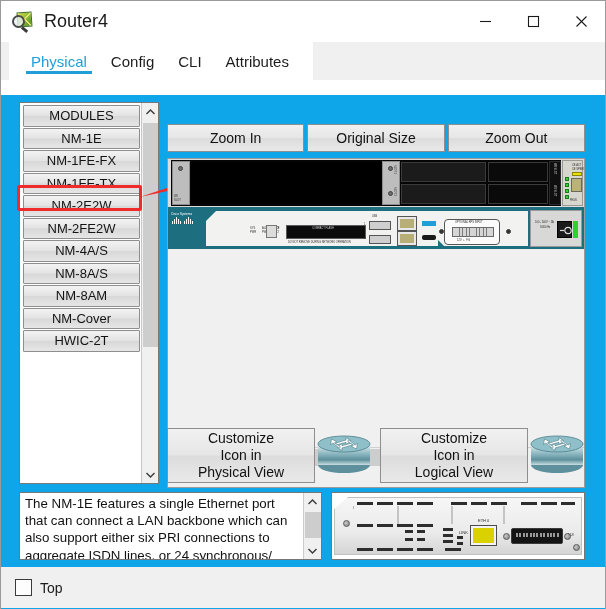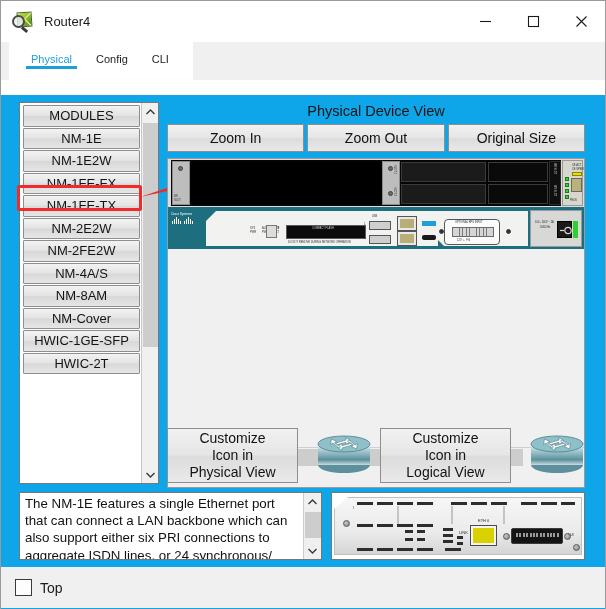--- a/index.html
+++ b/index.html
@@ -45,21 +45,21 @@
     width: 13px; height: 13px; border-radius: 50%;
     border: 2px solid #4a4a4a;
     background: rgba(235,242,248,.78);
   }
   .ti-handle {
     position: absolute; left: 11px; top: 16px;
     width: 7px; height: 2.5px; background: #3a3a3a;
     transform: rotate(40deg); transform-origin: left center;
   }
   .title-text {
-    font-size: 13px; color: #1a1a1a; margin-left: 9px;
+    font-size: 18px; color: #1a1a1a; margin-left: 9px;
     white-space: nowrap;
   }
   .win-btns { position: absolute; right: 0; top: 0; height: 41px; display: flex; }
   .win-btn {
     width: 48px; height: 41px;
     display: flex; align-items: center; justify-content: center;
     background: #ffffff;
   }
   .win-btn svg { display: block; }
 
@@ -70,21 +70,21 @@
     background: #f0f0f0;
   }
   .tabstrip-inner {
     position: absolute; left: 8px; top: 0;
     height: 38px; background: #ffffff;
     padding-left: 10px; padding-right: 12px;
     display: flex; align-items: flex-start;
   }
   .tab {
     position: relative;
-    font-size: 11px; color: #1d1d1d;
+    font-size: 15px; color: #1d1d1d;
     padding: 11px 12px 0 12px;
     white-space: nowrap;
   }
   .tab.active { color: #1e9fd8; }
   .tab.active:after {
     content: ""; position: absolute;
     left: 7px; right: 7px; bottom: -4px; height: 3px;
     background: #1e9fd8;
   }
 
@@ -315,21 +315,21 @@
     display: flex; align-items: center; justify-content: center;
   }
   .hs-thumb {
     position: absolute; left: 21px; top: 1px;
     width: 334px; height: 17px; background: #cdcdcd;
   }
 
   
   .cust-btn {
     position: absolute;
-    width: 131px; height: 55px;
+    width: 148px; height: 55px;
     background: linear-gradient(to bottom,#f1f1f1 0%,#e6e6e6 48%,#dcdcdc 52%,#e9e9e9 100%);
     border: 1px solid #8e8e8e;
     display: flex; flex-direction: column;
     align-items: center; justify-content: center;
     font-size: 14px; color: #121212; line-height: 17px;
   }
   .router-icon { position: absolute; width: 58px; height: 44px; }
 
   
   .modimg-wrap {
@@ -412,38 +412,38 @@
           </svg>
       </div>
     </div>
   </div>
 
   <div class="tabstrip">
     <div class="tabstrip-inner">
       <div class="tab active">Physical</div>
       <div class="tab">Config</div>
       <div class="tab">CLI</div>
+      <div class="tab">Attributes</div>
     </div>
   </div>
 
   <div class="content">
 
     <div class="modules-wrap">
       <div class="modules-list">
         <div class="mod-item">MODULES</div>
         <div class="mod-item">NM-1E</div>
-        <div class="mod-item">NM-1E2W</div>
         <div class="mod-item">NM-1FE-FX</div>
         <div class="mod-item">NM-1FE-TX</div>
         <div class="mod-item">NM-2E2W</div>
         <div class="mod-item">NM-2FE2W</div>
         <div class="mod-item">NM-4A/S</div>
+        <div class="mod-item">NM-8A/S</div>
         <div class="mod-item">NM-8AM</div>
         <div class="mod-item">NM-Cover</div>
-        <div class="mod-item">HWIC-1GE-SFP</div>
         <div class="mod-item">HWIC-2T</div>
 
       </div>
 
       <div class="modules-scroll">
         <div class="sb-arrow">
           <svg width="11" height="8" viewBox="0 0 11 8">
               <polyline points="1.5,6 5.5,2 9.5,6" fill="none" stroke="#3a3a3a" stroke-width="1.4"></polyline>
             </svg>
         </div>
@@ -471,26 +471,25 @@
         </div>
         <div class="desc-thumb"></div>
         <div class="sb-arrow bottom">
           <svg width="11" height="8" viewBox="0 0 11 8">
               <polyline points="1.5,2 5.5,6 9.5,2" fill="none" stroke="#3a3a3a" stroke-width="1.4"></polyline>
             </svg>
         </div>
       </div>
     </div>
 
-    <div class="pdv-title">Physical Device View</div>
 
     <div class="zoom-row">
       <div class="zoom-btn">Zoom In</div>
+      <div class="zoom-btn">Original Size</div>
       <div class="zoom-btn">Zoom Out</div>
-      <div class="zoom-btn">Original Size</div>
     </div>
 
     <div class="device-pane">
       <div class="device-canvas">
 
         <div class="chassis-rear">
           <div class="rear-black"></div>
 
           <div class="rear-slotblank" style="left:4px;width:18px;"></div>
           <div class="rear-tabhole" style="left:10px;top:7px;"></div>

